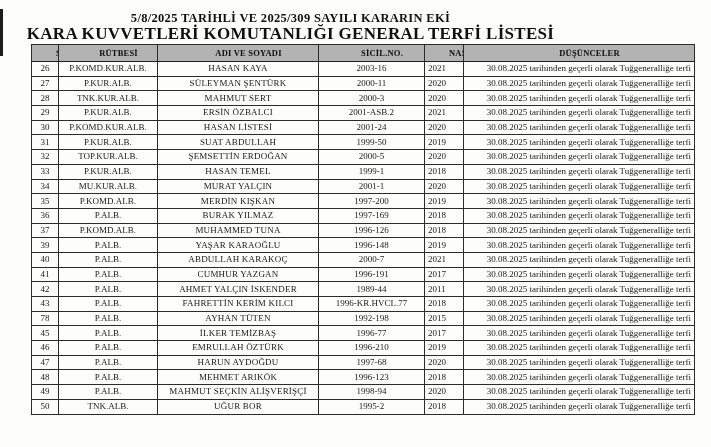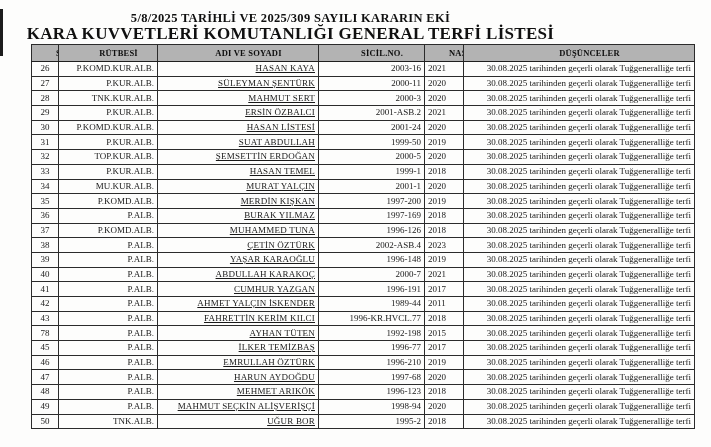--- a/index.html
+++ b/index.html
@@ -70,23 +70,23 @@
     border-bottom: 1.5px solid #1f1f1f;
     padding-left: 24px;
   }
   table.terfi td {
     height: 13.7px;
     font-size: 9px;
     line-height: 13px;
     color: #191919;
   }
   td.col0 { text-align: center; font-size: 9px; }
-  td.col1 { text-align: right; margin-left: 8px; }
-  td.col2 { text-align: right; letter-spacing: 0.2px; text-decoration: underline; }
-  td.col3 { text-align: right; }
+  td.col1 { text-align: center; margin-left: 8px; }
+  td.col2 { text-align: center; letter-spacing: 0.2px; }
+  td.col3 { text-align: center; }
   td.col4 { text-align: left; }
   td.col5 { text-align: right; font-size: 8px; color: #242424; }
 </style>
 </head>
 <body>
 
 <div class="page">
 
   <div class="scan-artifact"></div>
 
@@ -205,28 +205,20 @@
         </tr>
         <tr>
           <td class="col0">37</td>
           <td class="col1">P.KOMD.ALB.</td>
           <td class="col2">MUHAMMED TUNA</td>
           <td class="col3">1996-126</td>
           <td class="col4">2018</td>
           <td class="col5">30.08.2025 tarihinden geçerli olarak Tuğgeneralliğe terfi</td>
         </tr>
         <tr>
-          <td class="col0">38</td>
-          <td class="col1">P.ALB.</td>
-          <td class="col2">ÇETİN ÖZTÜRK</td>
-          <td class="col3">2002-ASB.4</td>
-          <td class="col4">2023</td>
-          <td class="col5">30.08.2025 tarihinden geçerli olarak Tuğgeneralliğe terfi</td>
-        </tr>
-        <tr>
           <td class="col0">39</td>
           <td class="col1">P.ALB.</td>
           <td class="col2">YAŞAR KARAOĞLU</td>
           <td class="col3">1996-148</td>
           <td class="col4">2019</td>
           <td class="col5">30.08.2025 tarihinden geçerli olarak Tuğgeneralliğe terfi</td>
         </tr>
         <tr>
           <td class="col0">40</td>
           <td class="col1">P.ALB.</td>

